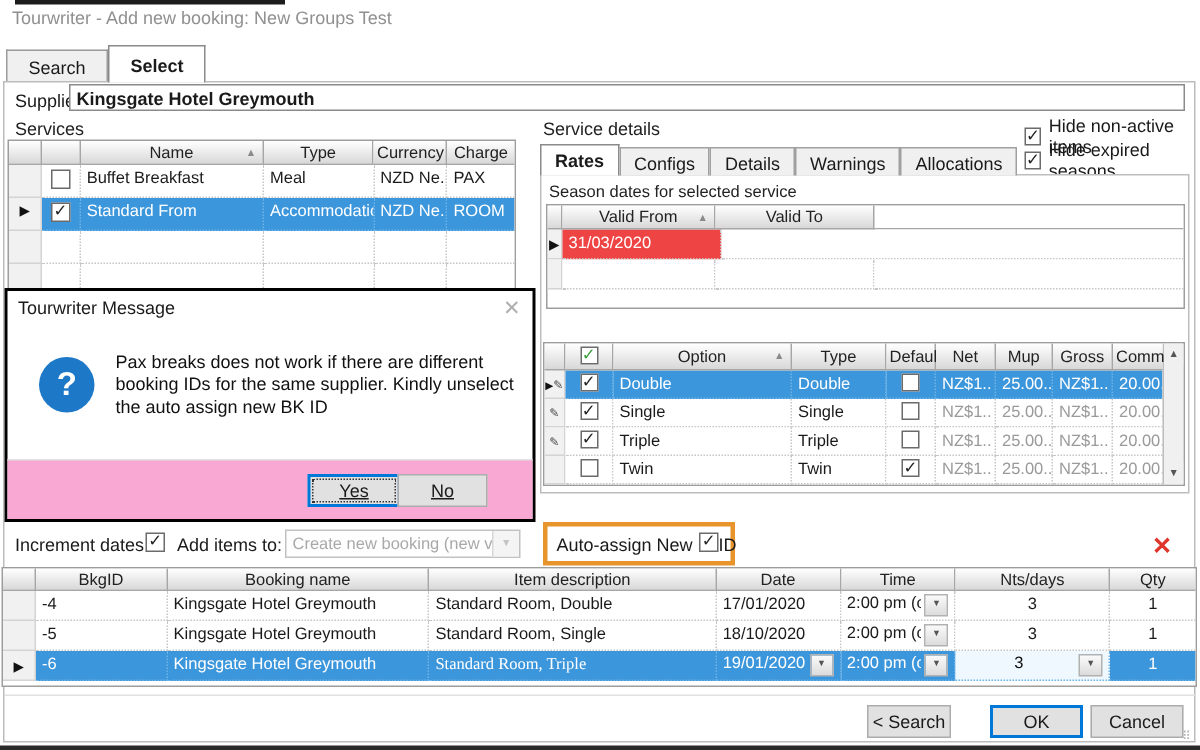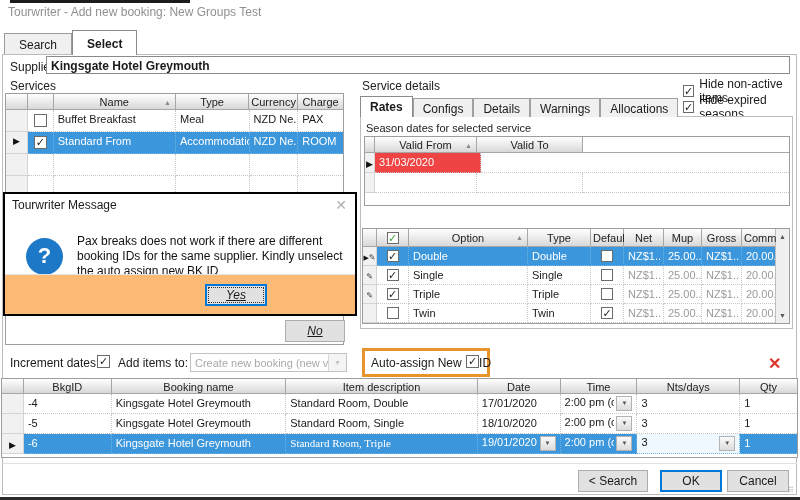--- a/index.html
+++ b/index.html
@@ -67,35 +67,35 @@
   .orange-box { position:absolute; left:362px; top:348px; width:128px; height:29px; border:3px solid #e8942c; z-index:4; }
   .red-x { position:absolute; left:768px; top:354px; color:#e0352b; font-size:16px; font-weight:bold; }
 
   
   .footer-sep { position:absolute; left:3px; top:463px; width:794px; height:1px; background:#e0e0e0; }
   .btn { position:absolute; height:22px; background:#e1e1e1; border:1px solid #acacac; font-size:12px; text-align:center; padding-top:3px; }
   .btn.focus { border:2px solid #0078d7; padding-top:2px; }
   .grip { position:absolute; left:788px; top:486px; color:#b5b5b5; font-size:8px; letter-spacing:1px; }
 
   
-  .modal { position:absolute; left:3px; top:192px; width:354px; height:124px; background:#fff; border:2px solid #000; z-index:10; }
+  .modal { position:absolute; left:3px; top:192px; width:354px; height:156px; background:#fff; border:2px solid #000; z-index:10; }
   .modal-title { position:absolute; left:7px; top:4px; font-size:12px; color:#1a1a1a; }
   .modal-close { position:absolute; right:8px; top:3px; color:#b0b0b0; font-size:14px; }
   .q-icon { position:absolute; left:21px; top:44px; width:37px; height:37px; border-radius:50%; background:#1d78c8; color:#fff; font-weight:bold; font-size:22px; text-align:center; line-height:36px; }
   .modal-text { position:absolute; left:72px; top:40px; width:272px; font-size:12px; line-height:15px; color:#111; }
   .modal-text p { margin:0; }
-  .modal-btns { position:absolute; left:0; bottom:0; width:100%; height:40px; background:#fdba74; border-top:1px solid #e2e2e2;font-style:italic; }
+  .modal-btns { position:absolute; left:0; bottom:0; width:100%; height:40px; background:#f9a8d4; border-top:1px solid #e2e2e2; }
   .mbtn { position:absolute; top:9px; height:22px; background:#e1e1e1; border:1px solid #adadad; text-align:center; padding-top:3px; font-size:12px; text-decoration:underline; }
   .mbtn.yes { left:200px; width:62px; border:2px solid #0078d7; outline:1px dotted #333; outline-offset:-4px; padding-top:2px; }
-  .mbtn.no { left:280px; width:60px;margin-top:36px; }
+  .mbtn.no { left:260px; width:60px; }
 
   .filler { flex:1; border-bottom:1px dotted #c6c6c6; background:#fff; }
   .hfiller { flex:1; background:#fff; border-bottom:1px solid #a6a6a6; }
   .txt-gray { color:#9a9a9a; }
-  .r { text-align:left; }
+  .r { text-align:center; }
 </style>
 </head>
 <body>
 
 <div class="screen">
 
   <div class="top-strip"></div>
   <div class="win-title">Tourwriter - Add new booking: New Groups Test</div>
 
   <div class="main-tabs">
@@ -328,21 +328,21 @@
         </div>
       <div class="g-cell" style="width:103px; background:#eef8fe; color:#111; display:flex; gap:2px; padding-top:2px;">
           <span class="r" style="flex:1;">3</span>
           <span class="dd">▼</span>
         </div>
       <div class="g-cell r" style="width:57px; border-right:none;">1</div>
     </div>
   </div>
 
   <div class="footer-sep"></div>
-  <div class="btn" style="left:578px; top:470px; width:70px;">&lt; Search</div>
+  <div class="btn" style="left:578px; top:470px; width:56px;">&lt; Search</div>
   <div class="btn focus" style="left:660px; top:470px; width:62px;">OK</div>
   <div class="btn" style="left:727px; top:470px; width:62px;">Cancel</div>
   <div class="grip">⠿</div>
 
   <div class="modal">
     <div class="modal-title">Tourwriter Message</div>
     <div class="modal-close">✕</div>
     <div class="q-icon">?</div>
     <div class="modal-text">
       <p>Pax breaks does not work if there are different booking IDs for the same supplier. Kindly unselect the auto assign new BK ID</p>

